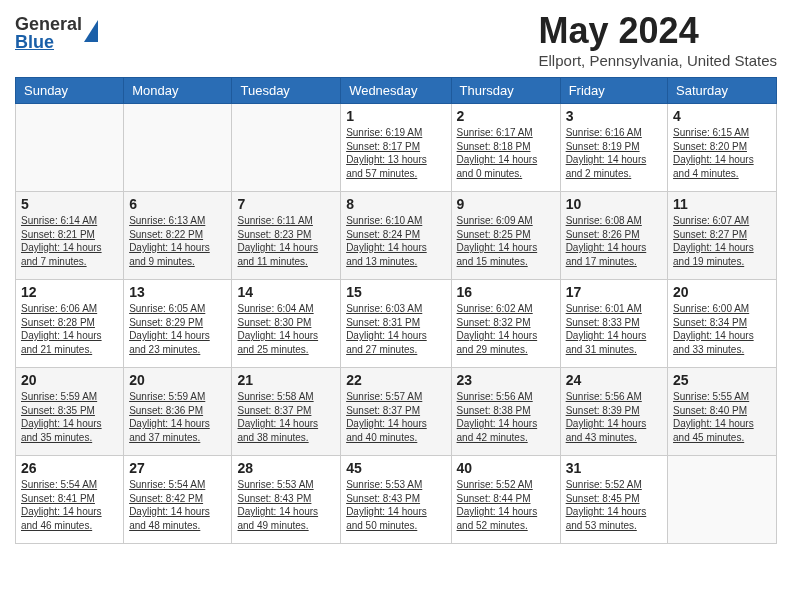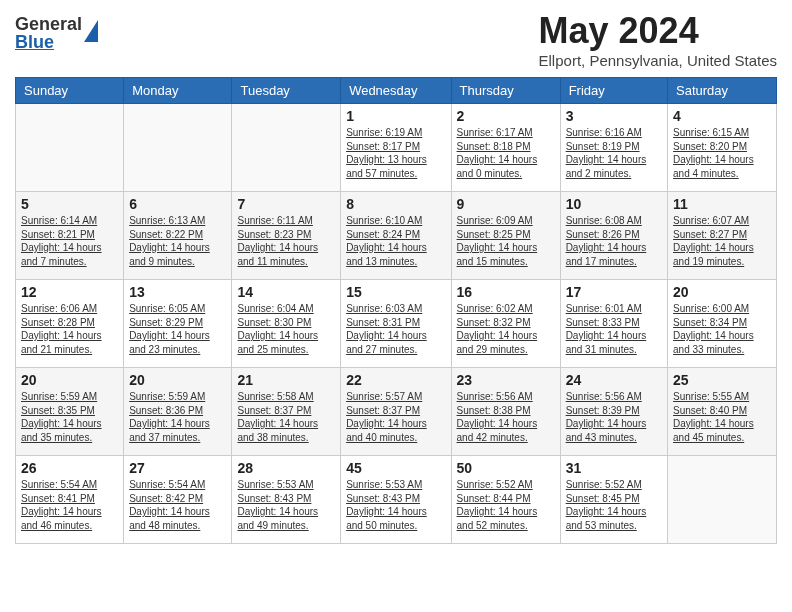--- a/index.html
+++ b/index.html
@@ -251,21 +251,21 @@
         </td>
         <td>
           <span class="day-number">28</span>
           <div class="day-info">Sunrise: 5:53 AM<br>Sunset: 8:43 PM<br>Daylight: 14 hours and 49 minutes.</div>
         </td>
         <td>
           <span class="day-number">45</span>
           <div class="day-info">Sunrise: 5:53 AM<br>Sunset: 8:43 PM<br>Daylight: 14 hours and 50 minutes.</div>
         </td>
         <td>
-          <span class="day-number">50</span>
+          <span class="day-number">40</span>
           <div class="day-info">Sunrise: 5:52 AM<br>Sunset: 8:44 PM<br>Daylight: 14 hours and 52 minutes.</div>
         </td>
         <td>
           <span class="day-number">31</span>
           <div class="day-info">Sunrise: 5:52 AM<br>Sunset: 8:45 PM<br>Daylight: 14 hours and 53 minutes.</div>
         </td>
         <td class="empty"></td>
       </tr>
     </tbody>
 </table>

